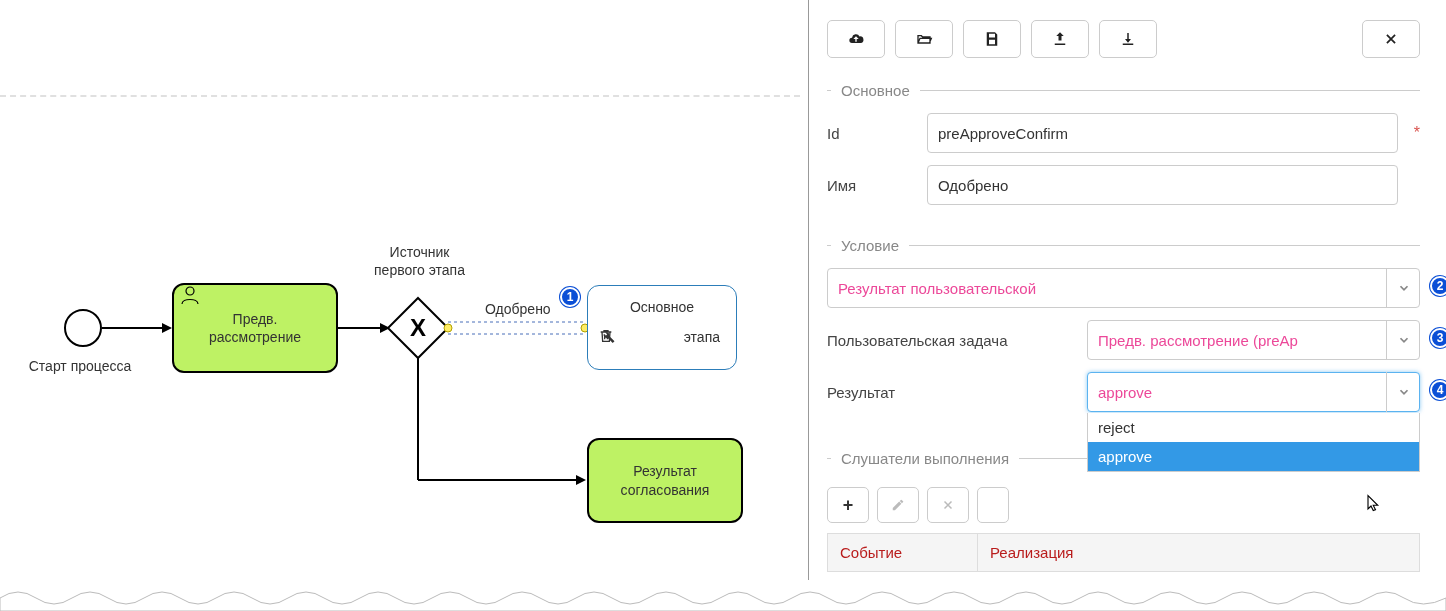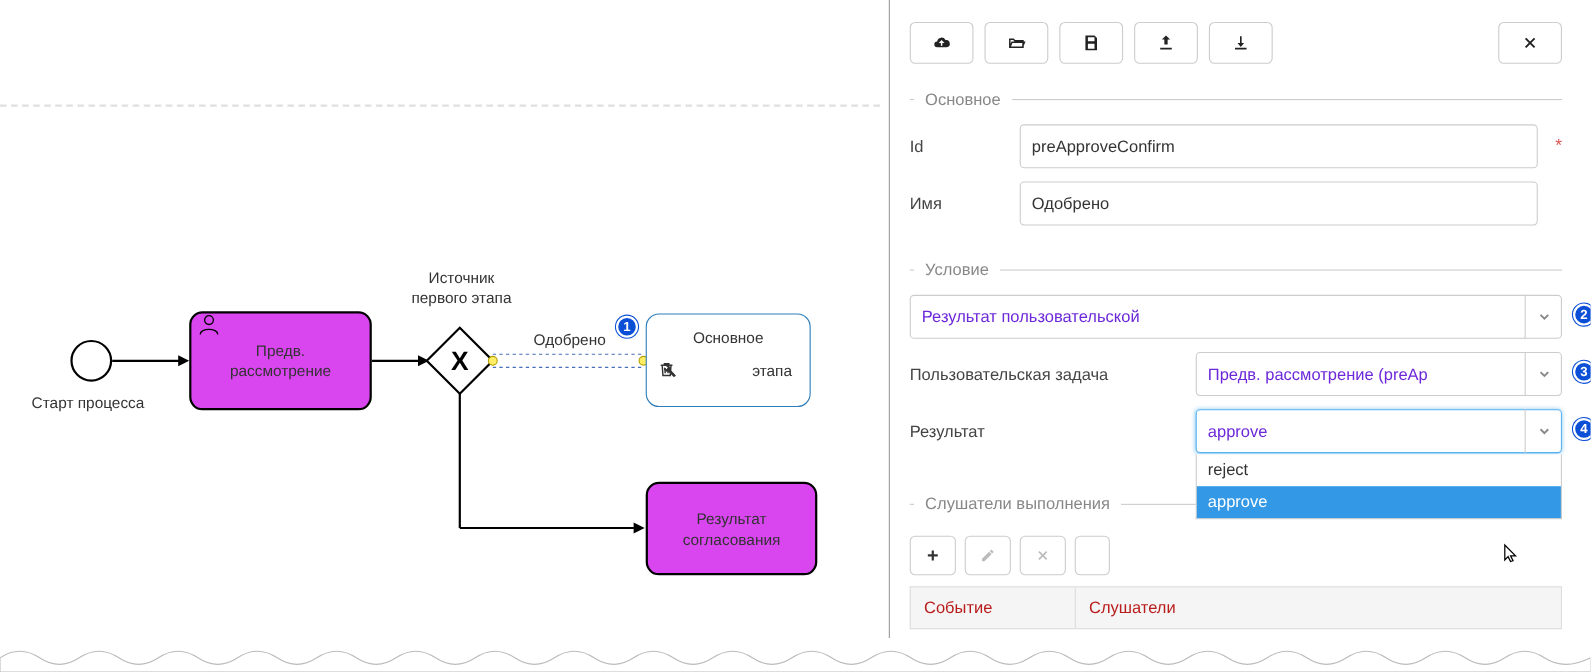--- a/index.html
+++ b/index.html
@@ -41,21 +41,21 @@
   }
   .flow-label {
     position: absolute;
     top: 301px; left: 485px;
     font-size: 14px;
   }
   .task {
     position: absolute;
     border: 2px solid #000;
     border-radius: 12px;
-    background: #d946ef;
+    background: #bef264;
     text-align: center;
     font-size: 14px;
     line-height: 1.3;
     display: flex;
     align-items: center;
     justify-content: center;
     flex-direction: column;
     padding: 4px;
   }
   .task.selected {
@@ -161,21 +161,21 @@
   .select-wrap {
     flex: 1;
     position: relative;
   }
   .select-display {
     height: 40px;
     border: 1px solid #ccc;
     border-radius: 4px;
     padding: 0 34px 0 10px;
     font-size: 15px;
-    color: #6d28d9;
+    color: #ec4899;
     display: flex; align-items: center;
     overflow: hidden; white-space: nowrap;
     cursor: pointer;
     background:#fff;
   }
   .select-display.open {
     border-color: #5bb3f0;
     box-shadow: 0 0 4px rgba(91,179,240,0.7);
   }
   .select-caret {
@@ -439,21 +439,21 @@
         <div class="btn small disabled">
           <svg width="12" height="12" viewBox="0 0 24 24">
               <path stroke="#bbb" stroke-width="3" d="M5 5l14 14M19 5L5 19"></path>
             </svg>
         </div>
         <div class="btn small disabled" style="width:32px;">
         </div>
       </div>
       <div class="tblhead">
         <div class="col1">Событие</div>
-        <div class="col2">Слушатели</div>
+        <div class="col2">Реализация</div>
       </div>
     </fieldset>
 
     <div class="cursor-arrow" style="left:556px; top:492px;">
       <svg width="18" height="22" viewBox="0 0 24 24">
           <path fill="#fff" stroke="#000" stroke-width="1.5" d="M4 2l0 18 4-4 3 6 3-1-3-6 6 0z"></path>
         </svg>
     </div>
   </div>
 

